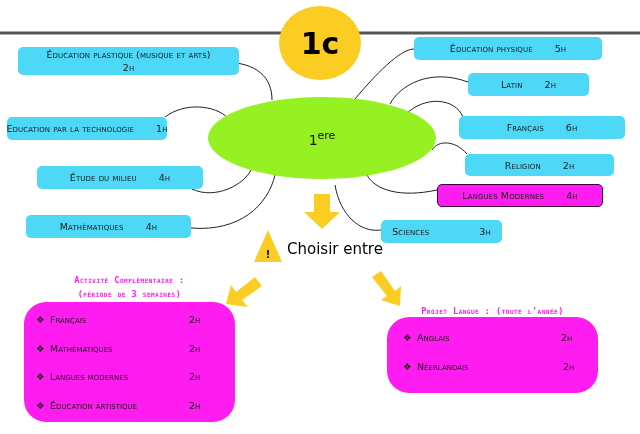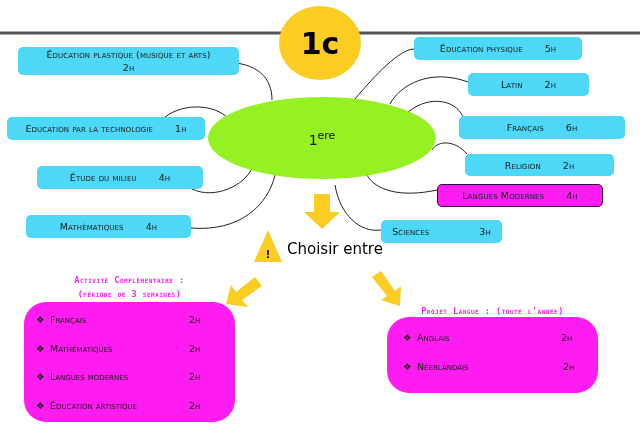--- a/index.html
+++ b/index.html
@@ -72,34 +72,34 @@
   </div>
 
 <div class="center">
   <div class="top"><span>1</span><sup>ere</sup></div>
 </div>
 
 <div class="node two" style="left:18px;top:47px;width:221px;height:28px;">
   <span>Éducation plastique (musique et arts)</span>
   <span class="hrs">2h</span>
 </div>
-<div class="node" style="left:7px;top:117px;width:198px;height:23px;">
+<div class="node" style="left:7px;top:117px;width:160px;height:23px;">
   <span>Education par la technologie</span>
   <span class="hrs">1h</span>
 </div>
 <div class="node" style="left:37px;top:166px;width:166px;height:23px;">
   <span>Étude du milieu</span>
   <span class="hrs">4h</span>
 </div>
 <div class="node" style="left:26px;top:215px;width:165px;height:23px;">
   <span>Mathématiques</span>
   <span class="hrs">4h</span>
 </div>
 
-<div class="node" style="left:414px;top:37px;width:168px;height:23px;">
+<div class="node" style="left:414px;top:37px;width:188px;height:23px;">
   <span>Éducation physique</span>
   <span class="hrs">5h</span>
 </div>
 <div class="node" style="left:468px;top:73px;width:121px;height:23px;">
   <span>Latin</span>
   <span class="hrs">2h</span>
 </div>
 <div class="node" style="left:459px;top:116px;width:166px;height:23px;">
   <span>Français</span>
   <span class="hrs">6h</span>

